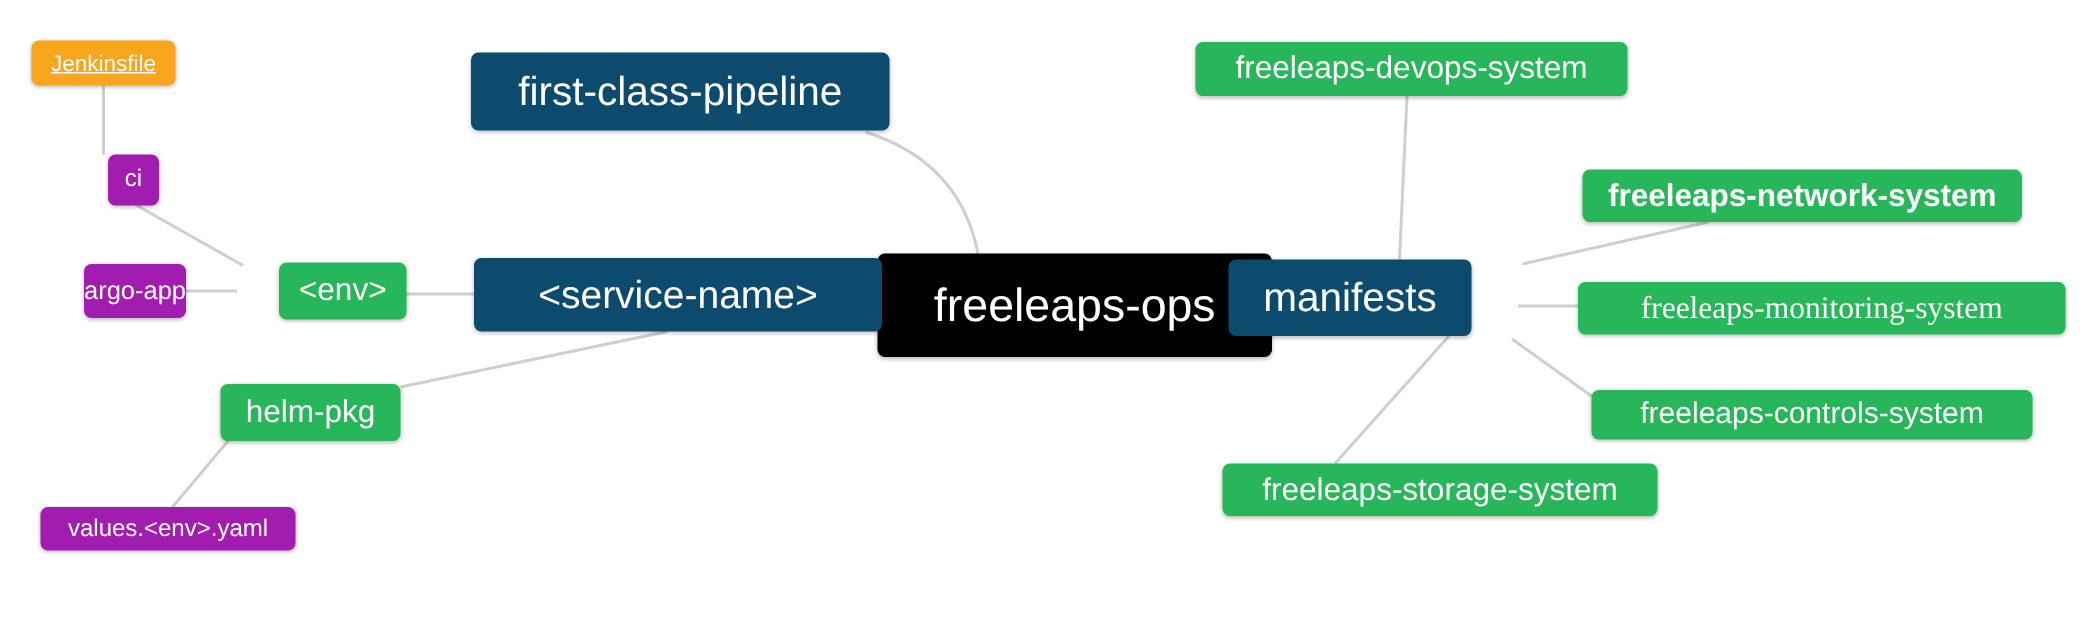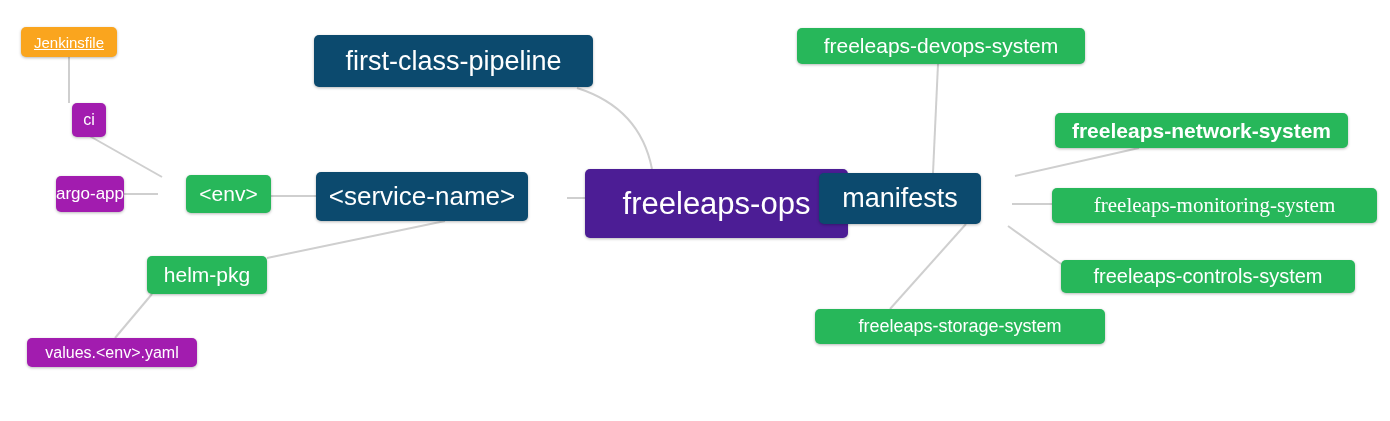--- a/index.html
+++ b/index.html
@@ -16,21 +16,21 @@
     position:absolute;z-index:1;
     display:flex;align-items:center;justify-content:center;
     box-sizing:border-box;
     color:#ffffff;
     border-radius:5px;
     white-space:nowrap;
     box-shadow:0 1px 3px rgba(0,0,0,0.28);
     cursor:pointer;
     padding:0 6px;
   }
-  .root  {background:#4c1d95;}
+  .root  {background:#000000;}
   .branch{background:#0c4a6e;}
   .green {background:#27b75a;}
   .red   {background:#a21caf;margin-left:20px;}
   .amber {background:#faa51e;text-decoration:underline;}
 </style>
 </head>
 <body>
 
 <div class="canvas">
 
@@ -48,21 +48,21 @@
     <line x1="1015" y1="176" x2="1139" y2="148"></line>
     <line x1="1012" y1="204" x2="1052" y2="204"></line>
     <line x1="1008" y1="226" x2="1061" y2="264"></line>
     <line x1="966" y1="224" x2="890" y2="309"></line>
   </svg>
 
   <div class="node root" style="left:585px;top:169px;width:263px;height:69px;font-size:31px;">freeleaps-ops</div>
 
   <div class="node branch" style="left:314px;top:35px;width:279px;height:52px;font-size:27px;">first-class-pipeline</div>
 
-  <div class="node branch" style="left:316px;top:172px;width:212px;height:49px;font-size:26px;">&lt;service-name&gt;</div>
+  <div class="node branch" style="left:316px;top:172px;width:272px;height:49px;font-size:26px;">&lt;service-name&gt;</div>
 
   <div class="node branch" style="left:819px;top:173px;width:162px;height:51px;font-size:27px;">manifests</div>
 
   <div class="node green" style="left:158px;top:175px;width:85px;height:38px;font-size:21px;margin-left:28px;">&lt;env&gt;</div>
 
   <div class="node green" style="left:147px;top:256px;width:120px;height:38px;font-size:21px;">helm-pkg</div>
 
   <div class="node red" style="left:52px;top:103px;width:34px;height:34px;font-size:16px;">ci</div>
 
   <div class="node red" style="left:36px;top:176px;width:68px;height:36px;font-size:17px;text-align:center;">argo-app</div>
@@ -72,15 +72,15 @@
   <div class="node red" style="left:7px;top:338px;width:170px;height:29px;font-size:16px;">values.&lt;env&gt;.yaml</div>
 
   <div class="node green" style="left:797px;top:28px;width:288px;height:36px;font-size:21px;">freeleaps-devops-system</div>
 
   <div class="node green" style="left:1055px;top:113px;width:293px;height:35px;font-size:21px;font-weight:bold;">freeleaps-network-system</div>
 
   <div class="node green" style="left:1052px;top:188px;width:325px;height:35px;font-size:21px;font-family:Liberation Serif, serif;">freeleaps-monitoring-system</div>
 
   <div class="node green" style="left:1061px;top:260px;width:294px;height:33px;font-size:20px;">freeleaps-controls-system</div>
 
-  <div class="node green" style="left:815px;top:309px;width:290px;height:35px;font-size:18px;">freeleaps-storage-system</div>
+  <div class="node green" style="left:815px;top:309px;width:290px;height:35px;font-size:21px;">freeleaps-storage-system</div>
 
 </div>
 
 </body></html>

